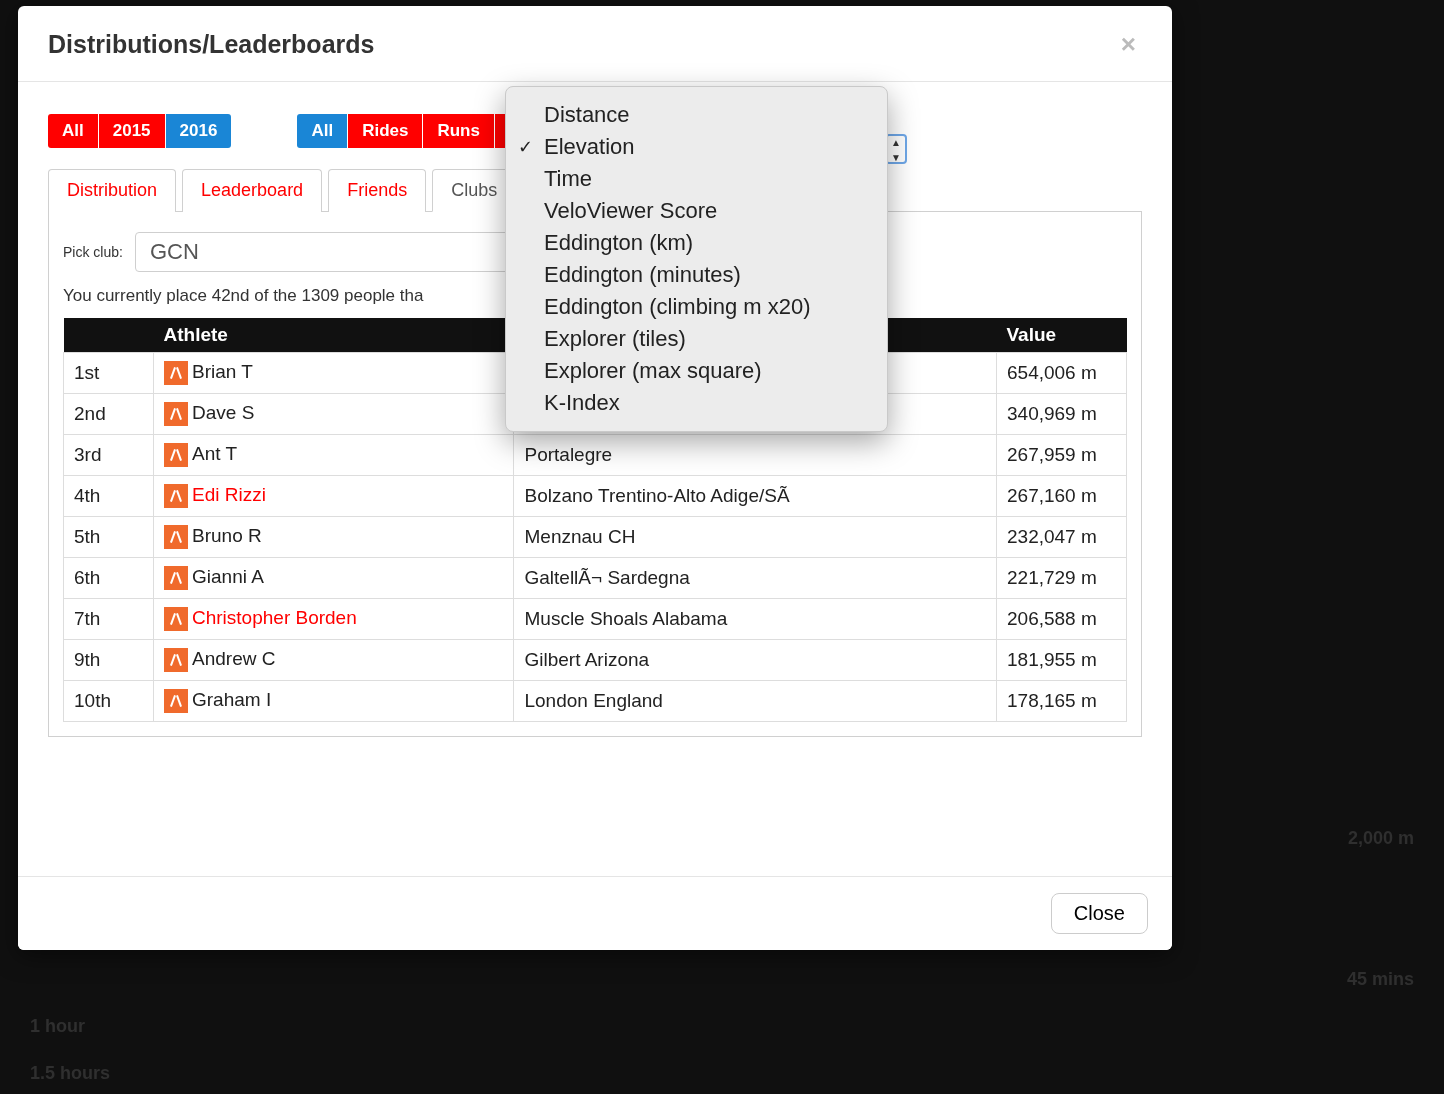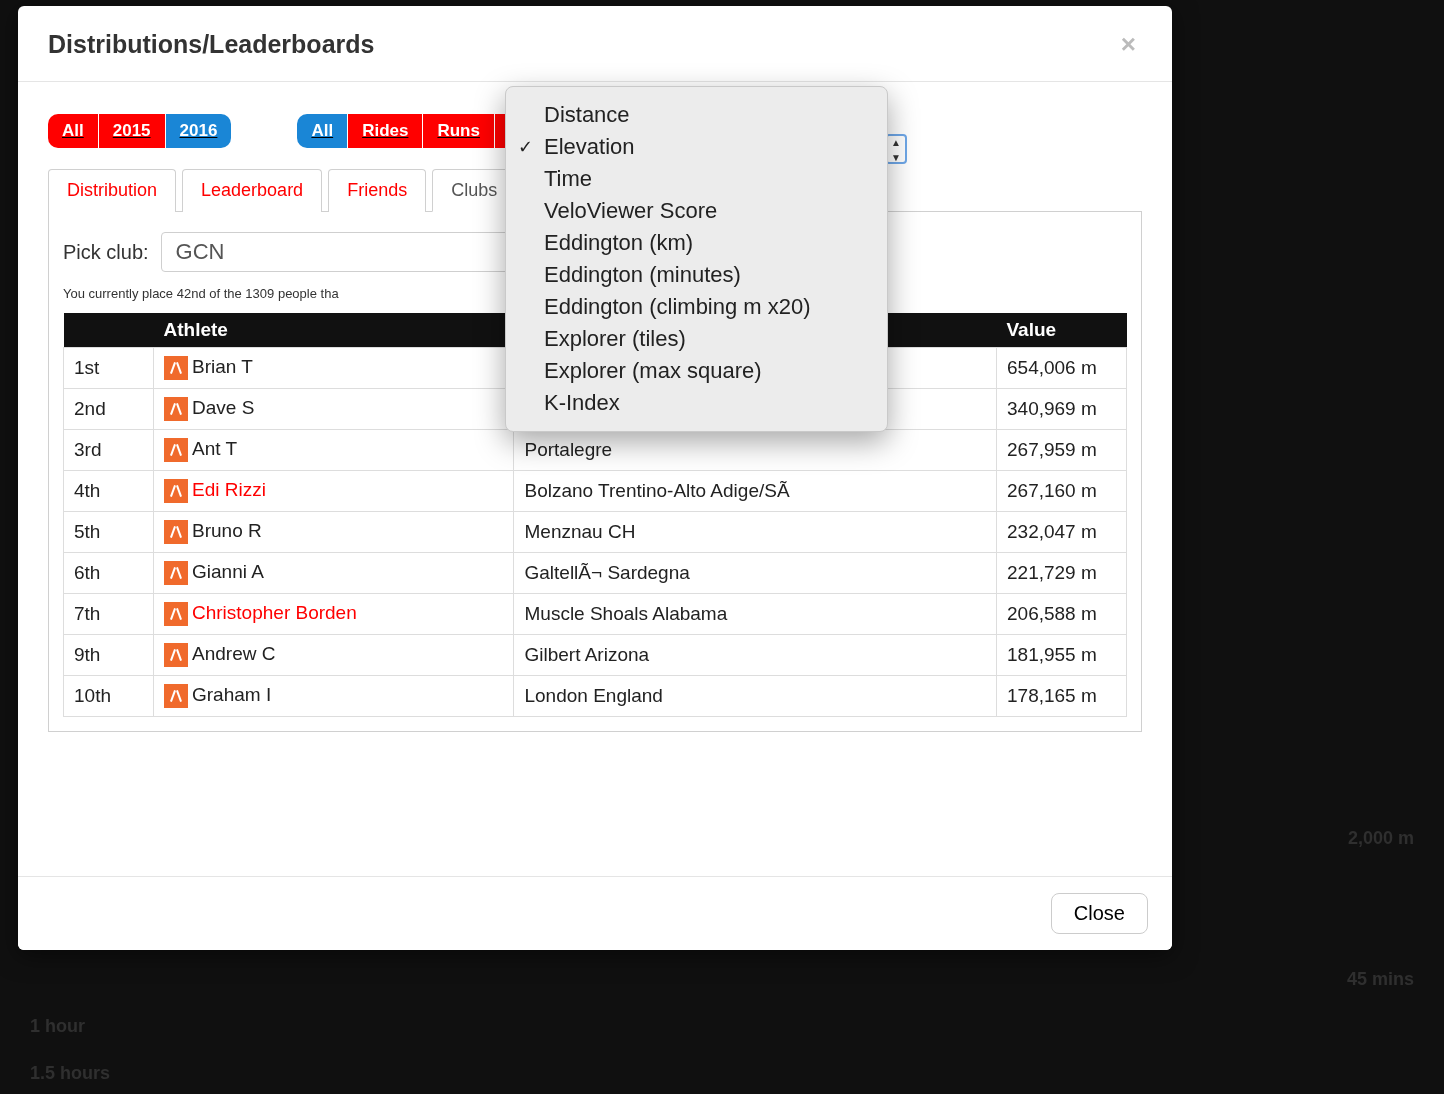--- a/index.html
+++ b/index.html
@@ -47,21 +47,21 @@
     font-weight: 600;
     color: #333;
   }
   .close-x {
     background: none; border: none;
     font-size: 26px; color: #bbb; cursor: pointer;
     font-weight: bold;
   }
   .modal-body { padding: 14px 30px 10px 30px; }
   .pill-row { display: flex; align-items: center; gap: 18px; margin: 18px 0 20px 0; }
-  .pill-group { display: flex; border-radius: 10px; overflow: hidden; text-decoration: underline; }
+  .pill-group { display: flex; border-radius: 3px; overflow: hidden; }
   .pill {
     background: #ff0000;
     color: #fff;
     font-weight: 700;
     font-size: 17px;
     padding: 7px 14px;
     border: none;
     cursor: pointer;
     border-right: 1px solid #fff;
   }
@@ -86,30 +86,30 @@
     position: relative;
     top: 1px;
   }
   .tab.active { color: #555; background: #fff; border-bottom: 1px solid #fff; }
   .panel {
     border: 1px solid #d0d0d0;
     border-top: none;
     padding: 20px 14px 14px 14px;
   }
   .pickrow { display: flex; align-items: center; gap: 12px; margin-bottom: 14px; }
-  .pickrow label { font-size: 20px; color: #333; }
+  .pickrow label { font-size: 14px; color: #333; }
   .pick-input {
     font-size: 22px;
     padding: 6px 14px;
     width: 500px;
     border: 1px solid #cfcfcf;
     border-radius: 4px;
     color: #555;
   }
-  .status { font-size: 13px; color: #333; margin-bottom: 12px; }
+  .status { font-size: 17px; color: #333; margin-bottom: 12px; }
 
   .lb-table {
     width: 100%;
     border-collapse: collapse;
     font-size: 19px;
   }
   .lb-table thead th {
     background: #111;
     color: #fff;
     text-align: left;

